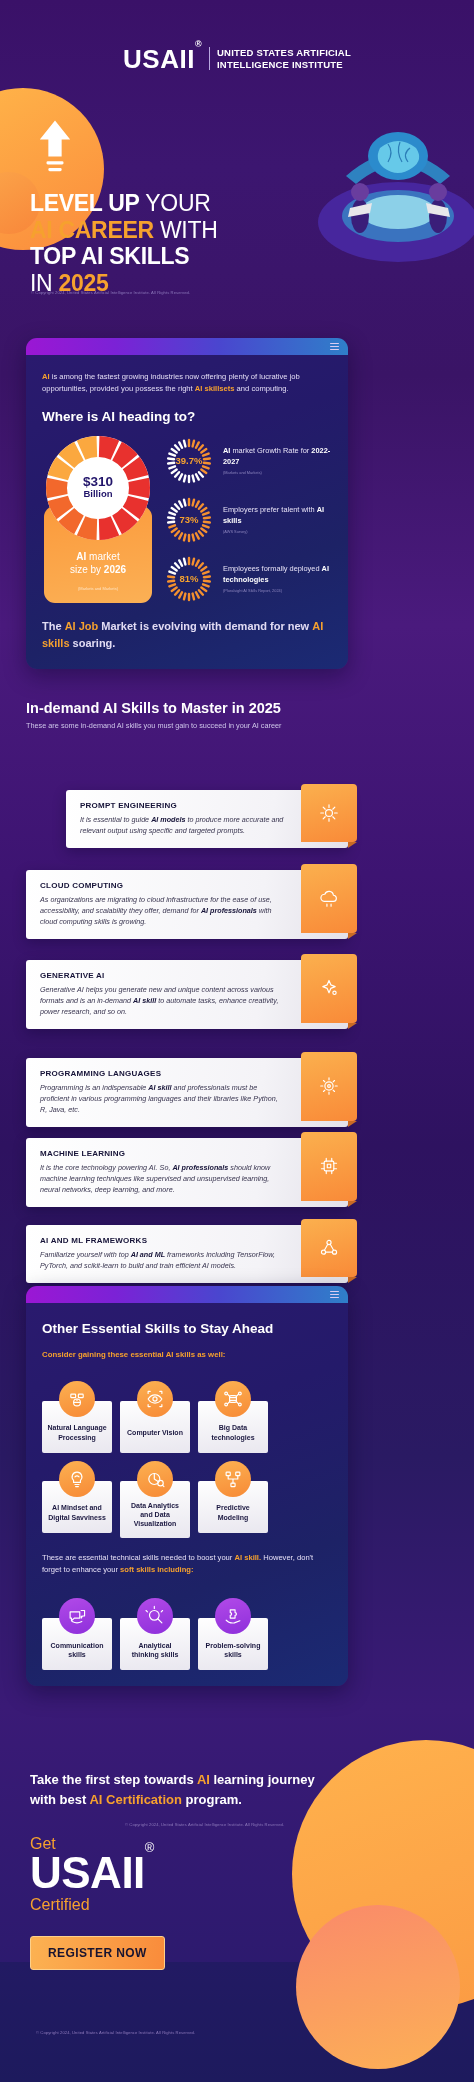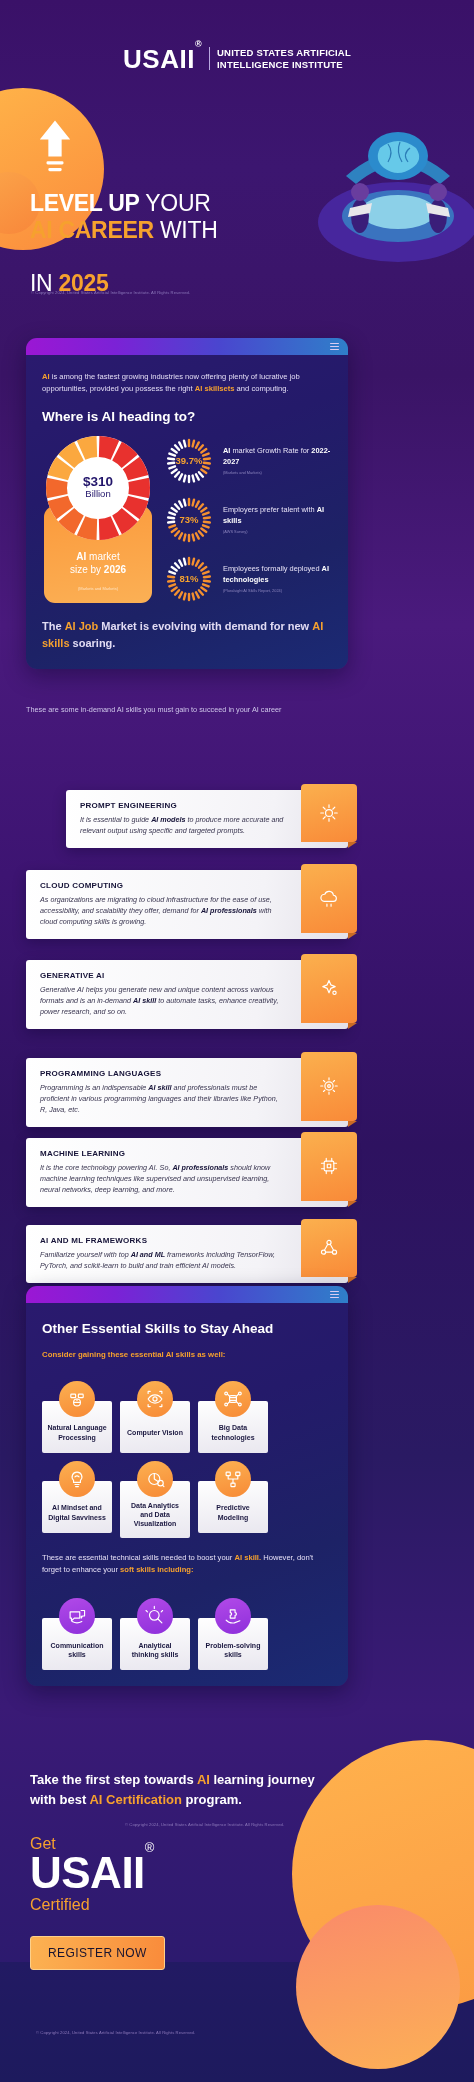--- a/index.html
+++ b/index.html
@@ -69,21 +69,21 @@
   .lede b { color:#f6a12e; }
   .sec-h { font-size:13.5px; font-weight:800; margin:13px 0 10px; }
 
   
   .stats { display:flex; gap:10px; }
   .donut-col { width:112px; flex:0 0 112px; }
   .donut-wrap { position:relative; width:108px; height:108px; margin:0 auto; }
   .donut-center { position:absolute; left:50%; top:50%; transform:translate(-50%,-50%);
     text-align:center; line-height:1.1; }
   .donut-center .big { font-size:13.5px; font-weight:800; color:#22156a; }
-  .donut-center .sm { font-size:9.5px; font-weight:400; color:#22156a; }
+  .donut-center .sm { font-size:9.5px; font-weight:700; color:#22156a; }
   .mkt-pill { width:108px; margin:-36px auto 0; border-radius:11px;
     background:linear-gradient(170deg,#fb9a3c,#fbb055); padding:44px 6px 12px;
     text-align:center; }
   .mkt-pill .l1 { font-size:10px; line-height:1.35; font-weight:300; color:#fff; }
   .mkt-pill .l1 b { font-weight:800; }
   .mkt-pill .src { font-size:4px; color:#ffe4c4; margin-top:9px; }
 
   .rows { flex:1; display:flex; flex-direction:column; gap:9px; padding-top:2px; }
   .row { display:flex; align-items:center; gap:9px; }
   .ring { position:relative; width:50px; height:50px; flex:0 0 50px; }
@@ -134,21 +134,21 @@
 
   
   .cta { position:absolute; left:30px; top:1770px; z-index:5; }
   .cta h2 { font-size:13px; font-weight:800; line-height:1.5; }
   .cta .get { font-size:16px; color:#f6a12e; font-weight:300; margin-top:26px; }
   .cta .logo { font-size:44px; font-weight:800; letter-spacing:-.5px; line-height:1; margin-top:-2px; }
   .cta .logo sup { font-size:13px; top:-20px; position:relative; font-weight:400; }
   .cta .cert { font-size:16px; color:#f6a12e; font-weight:300; margin-top:1px; }
   .btn { margin-top:22px; display:inline-block; padding:9px 17px; border-radius:3px;
     background:linear-gradient(100deg,#fcb252,#f98b3b); color:#181430;
-    font-size:12px; font-weight:400; letter-spacing:.4px; cursor:pointer;
+    font-size:12px; font-weight:700; letter-spacing:.4px; cursor:pointer;
     border:1px solid #fdd08a; }
 </style>
 </head>
 <body>
 
 <div class="orb hero-orb"></div>
 <div class="orb hero-orb-sm"></div>
 <svg class="arrow-ico" viewBox="0 0 40 60">
   <path d="M20 2 L36 22 H27 V40 H13 V22 H4 Z" fill="#fff"></path>
   <rect x="11" y="45" width="18" height="3.4" rx="1.5" fill="#fff"></rect>
@@ -188,21 +188,21 @@
   <div class="brand-txt">
     <div>UNITED STATES ARTIFICIAL</div>
     <div>INTELLIGENCE INSTITUTE</div>
   </div>
 </div>
 
 <div class="hero">
   <h1>
     <span>LEVEL UP</span><span class="thin"> YOUR</span><br>
     <span class="amber">AI CAREER</span><span class="thin"> WITH</span><br>
-    <br>
+    <span>TOP AI SKILLS</span><br>
     <span class="thin">IN </span><span class="amber">2025</span>
   </h1>
 </div>
 <div class="copy" style="left:31px; top:290px;">© Copyright 2024, United States Artificial Intelligence Institute. All Rights Reserved.</div>
 
 <div class="card" style="top:338px;">
   <div class="card-bar">
     <div class="bar-dots">
         <i></i>
         <i></i>
@@ -359,20 +359,21 @@
     </div>
 
     <p class="outro">
       <span>The </span><b>AI Job</b><span> Market is evolving with demand for new </span><b>AI skills</b><span> soaring.</span>
     </p>
   </div>
 </div>
 <div class="copy" style="left:125px; top:660px;">© Copyright 2024, United States Artificial Intelligence Institute. All Rights Reserved.</div>
 
 <div class="sec2-h">
+  <h2>In-demand AI Skills to Master in 2025</h2>
   <p>These are some in-demand AI skills you must gain to succeed in your AI career</p>
 </div>
 
 <div id="skillList">
     <div class="skill" style="top: 790px; padding-left: 40px;">
       <div class="skill-in">
         <h3>PROMPT ENGINEERING</h3>
         <p>It is essential to guide <b>AI models</b> to produce more accurate and relevant output using specific and targeted prompts.</p>
         <div class="tag">
           <svg viewBox="0 0 32 32" width="22" height="22">

